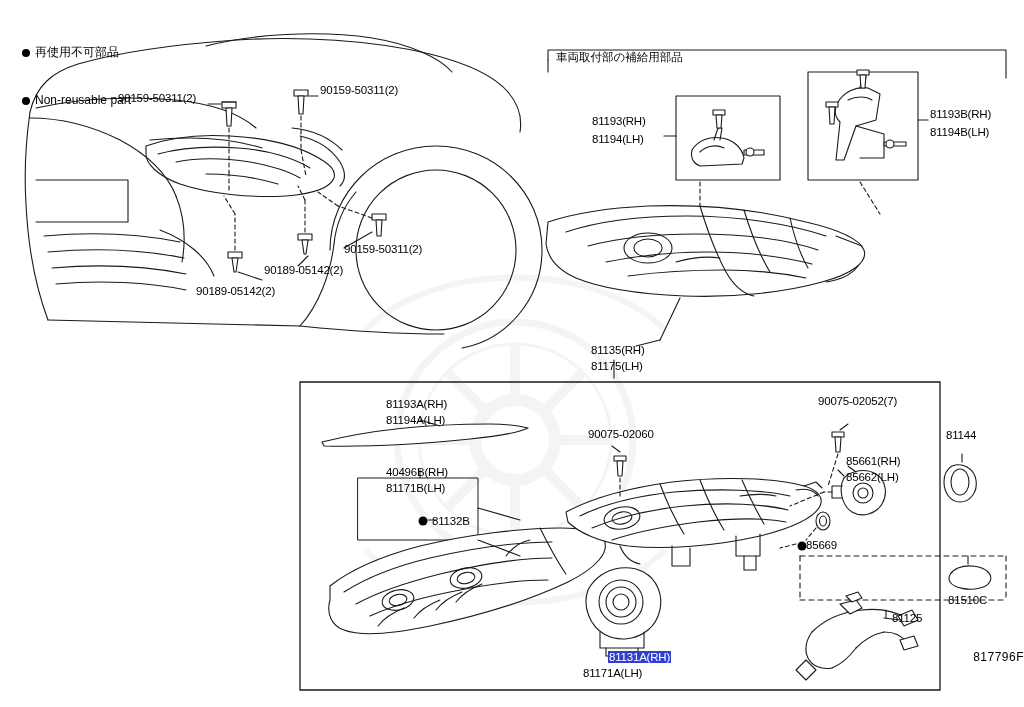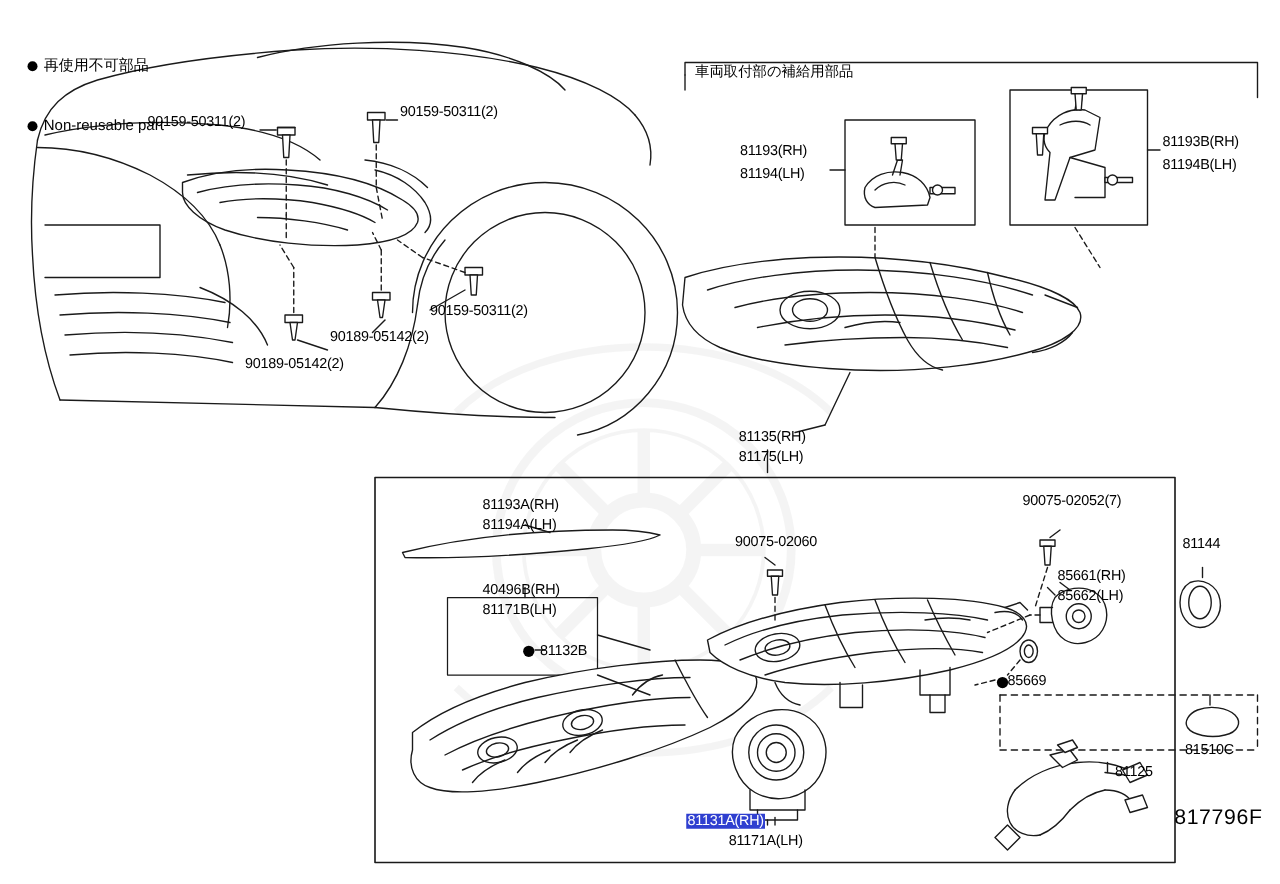--- a/index.html
+++ b/index.html
@@ -59,23 +59,23 @@
   }
   .boxhead {
     position: absolute;
     font-size: 11.5px;
     line-height: 14px;
     white-space: pre;
   }
   .jpfont { font-family: "DejaVu Sans", sans-serif; }
   .code {
     position: absolute;
-    right: 14px;
+    right: 0;
     bottom: 8px;
-    font-size: 17px;
+    font-size: 12px;
     letter-spacing: 0.5px;
   }
   .wm {
     position: absolute;
     pointer-events: none;
     opacity: 0.10;
   }
 </style>
 </head>
 <body>
@@ -370,18 +370,18 @@
 
   <div class="lbl" style="left:846px; top:455px;text-align:right;">85661(RH)</div>
   <div class="lbl" style="left:846px; top:471px;">85662(LH)</div>
 
   <div class="lbl" style="left:806px; top:539px;">85669</div>
 
   <div class="lbl" style="left:946px; top:429px;">81144</div>
   <div class="lbl" style="left:948px; top:546px;margin-top:48px;">81510C</div>
   <div class="lbl" style="left:892px; top:612px;text-align:center;">81125</div>
 
-  <div class="lbl" style="left:549px; top:651px;text-align:center;"><span class="hilite">81131A(RH)</span></div>
+  <div class="lbl" style="left:608px; top:651px;text-align:center;"><span class="hilite">81131A(RH)</span></div>
   <div class="lbl" style="left:583px; top:667px;">81171A(LH)</div>
 
   <div class="code">817796F</div>
 
 </div>
 
 </body></html>

